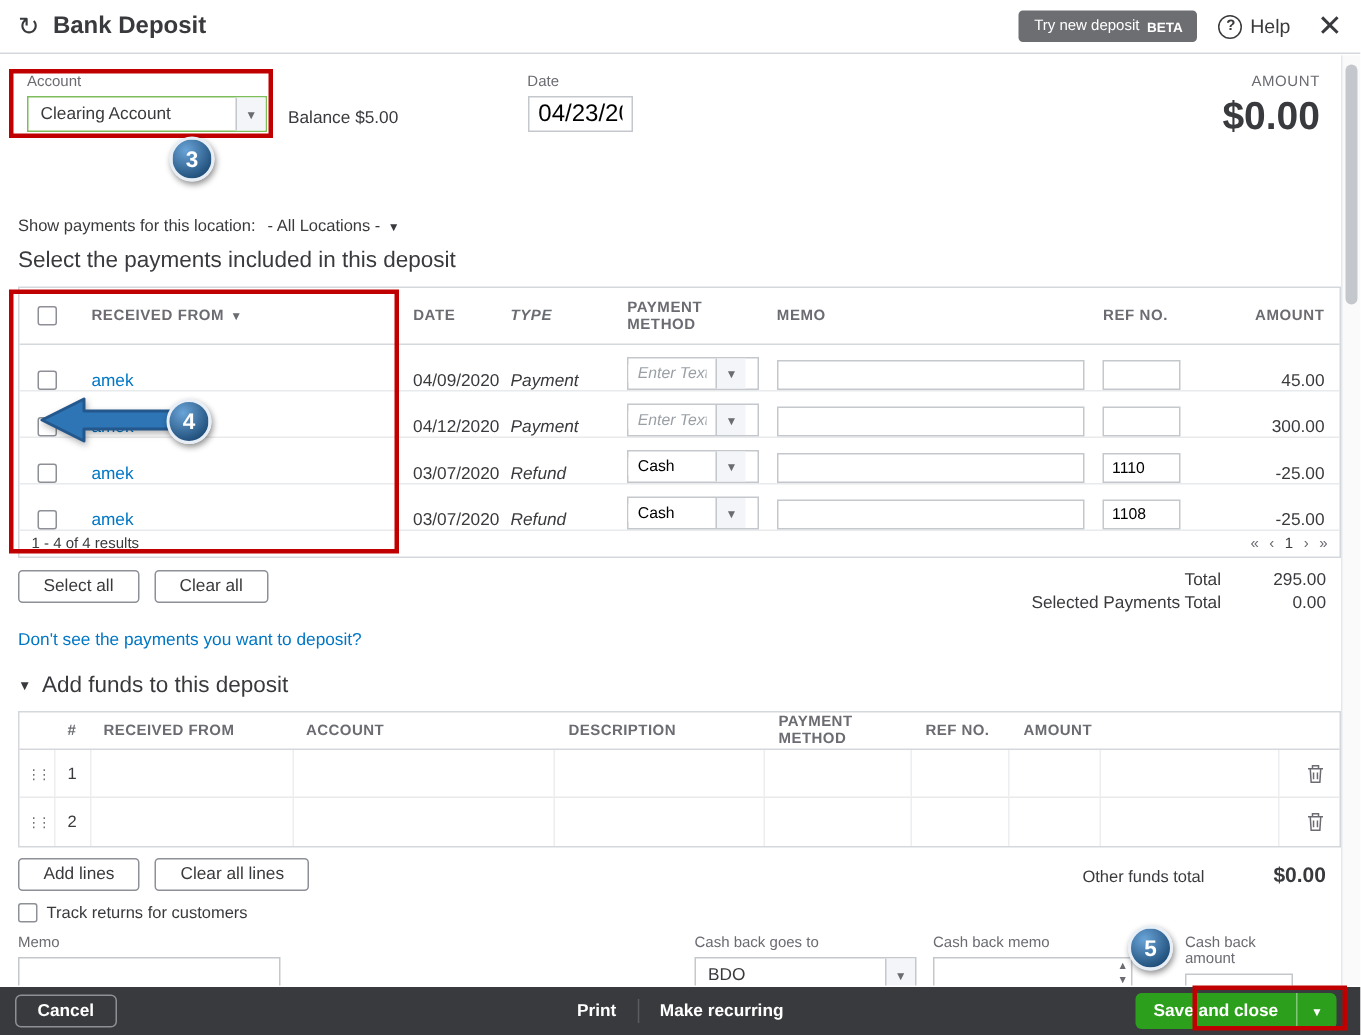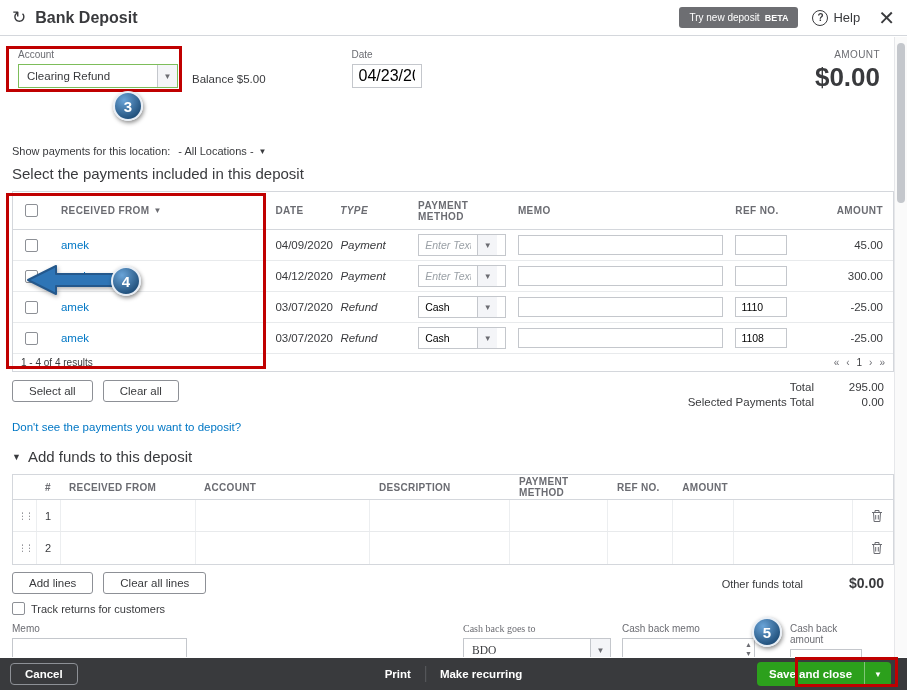--- a/index.html
+++ b/index.html
@@ -53,21 +53,21 @@
   .location-row { display: flex; align-items: center; font-size: 11px; margin-bottom: 8px; }
   .location-select { display: flex; align-items: center; gap: 5px; margin-left: 8px; cursor: pointer; }
   .caret-glyph { font-size: 8px; color: #393a3d; }
 
   .section-heading { font-size: 15px; font-weight: normal; line-height: 18px; margin-bottom: 8px; }
 
   
   .p-table { width: 882px; border: 1px solid #d4d7dc; }
   .p-header { display: flex; height: 38px; align-items: center; border-bottom: 1px solid #d4d7dc; }
   .p-header .cell { font-size: 10px; font-weight: bold; color: #6b6c72; letter-spacing: .4px; }
-  .p-row { display: flex; height: 31px; align-items: center; border-bottom: 1px solid #e8eaec; }
+  .p-row { display: flex; height: 31px; align-items: flex-end; border-bottom: 1px solid #e8eaec; }
   .cell { display: flex; align-items: center; padding-left: 8px; }
   .col-check { width: 40px; padding-left: 12px; }
   .col-from { width: 215px; }
   .col-date { width: 65px; }
   .col-type { width: 78px; font-style: italic; }
   .col-pm { width: 100px; }
   .col-memo { width: 218px; }
   .col-ref { width: 68px; }
   .col-amt { width: 98px; justify-content: flex-end; padding-right: 10px; font-size: 11.5px; }
   .checkbox { width: 13px; height: 13px; border: 1px solid #8d9096; border-radius: 2px; background: #fff; cursor: pointer; display: inline-block; }
@@ -125,21 +125,21 @@
   .other-funds { margin-left: auto; display: flex; align-items: baseline; gap: 46px; padding-right: 10px; }
   .other-funds-label { font-size: 11px; }
   .other-funds-value { font-size: 14px; font-weight: bold; }
 
   .track-row { display: flex; align-items: center; gap: 6px; margin-top: 8px; font-size: 11px; }
 
   .bottom-row { position: relative; margin-top: 8px; height: 70px; }
   .memo-field { display: flex; flex-direction: column; }
   .memo-area { width: 175px; height: 46px; border: 1px solid #c4c7cc; resize: none; font-family: "Liberation Sans", sans-serif; }
   .cb-group { position: absolute; top: 0; }
-  .cb-goes { left: 451px; width: 148px; font-family: Liberation Serif, serif; }
+  .cb-goes { left: 451px; width: 148px; }
   .cb-memo { left: 610px; width: 133px; }
   .cb-amt { left: 778px; width: 72px; }
   .cb-input-wrap { position: relative; }
   .cb-memo-input, .cb-amt-input { width: 100%; height: 24px; border: 1px solid #c4c7cc; font-size: 11px; padding: 0 6px; font-family: "Liberation Sans", sans-serif; }
   .spinner { position: absolute; right: 3px; top: 2px; display: flex; flex-direction: column; line-height: 9px; font-size: 7px; color: #6b6c72; cursor: pointer; }
 
   
   .footer {
     position: absolute; left: 0; right: 0; bottom: 0; height: 32px; background: #393a3d;
     display: flex; align-items: center; padding: 0 10px; z-index: 5;
@@ -203,21 +203,21 @@
     <span class="close-x">✕</span>
   </div>
 </div>
 
 <div class="content">
 
   <div class="form-row">
     <div class="account-field">
       <div class="field-label">Account</div>
       <div class="select-box account-select">
-        <span class="select-value">Clearing Refund</span>
+        <span class="select-value">Clearing Account</span>
         <span class="select-caret-btn">▼</span>
       </div>
     </div>
     <div class="balance-text">Balance $5.00</div>
     <div class="date-field">
       <div class="field-label">Date</div>
       <input class="date-input" value="04/23/2020" style="">
     </div>
     <div class="amount-block">
       <div class="amount-label">AMOUNT</div>

